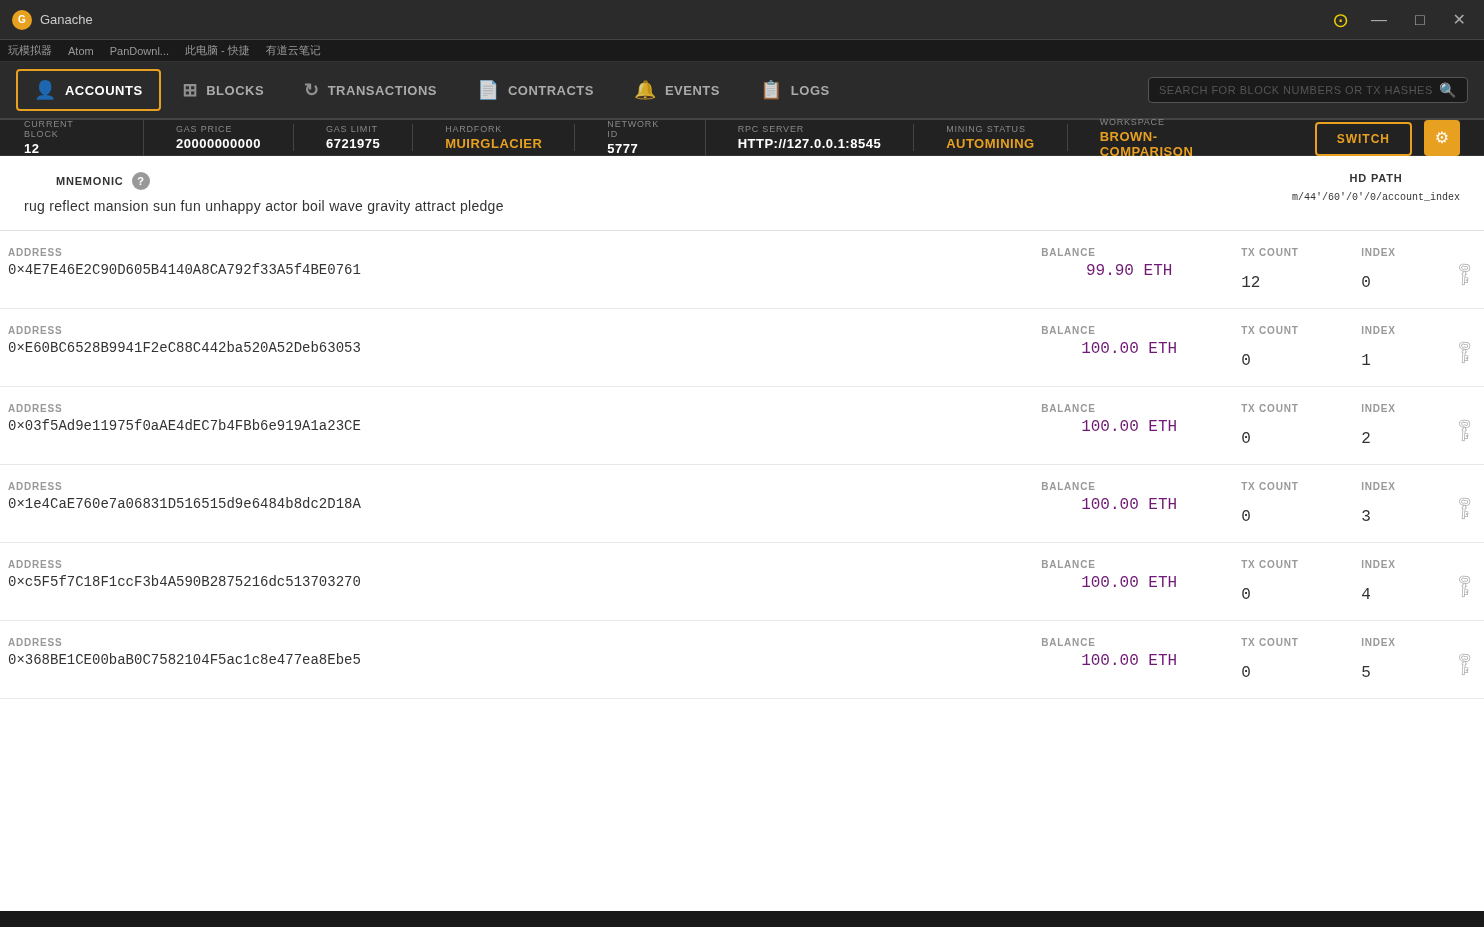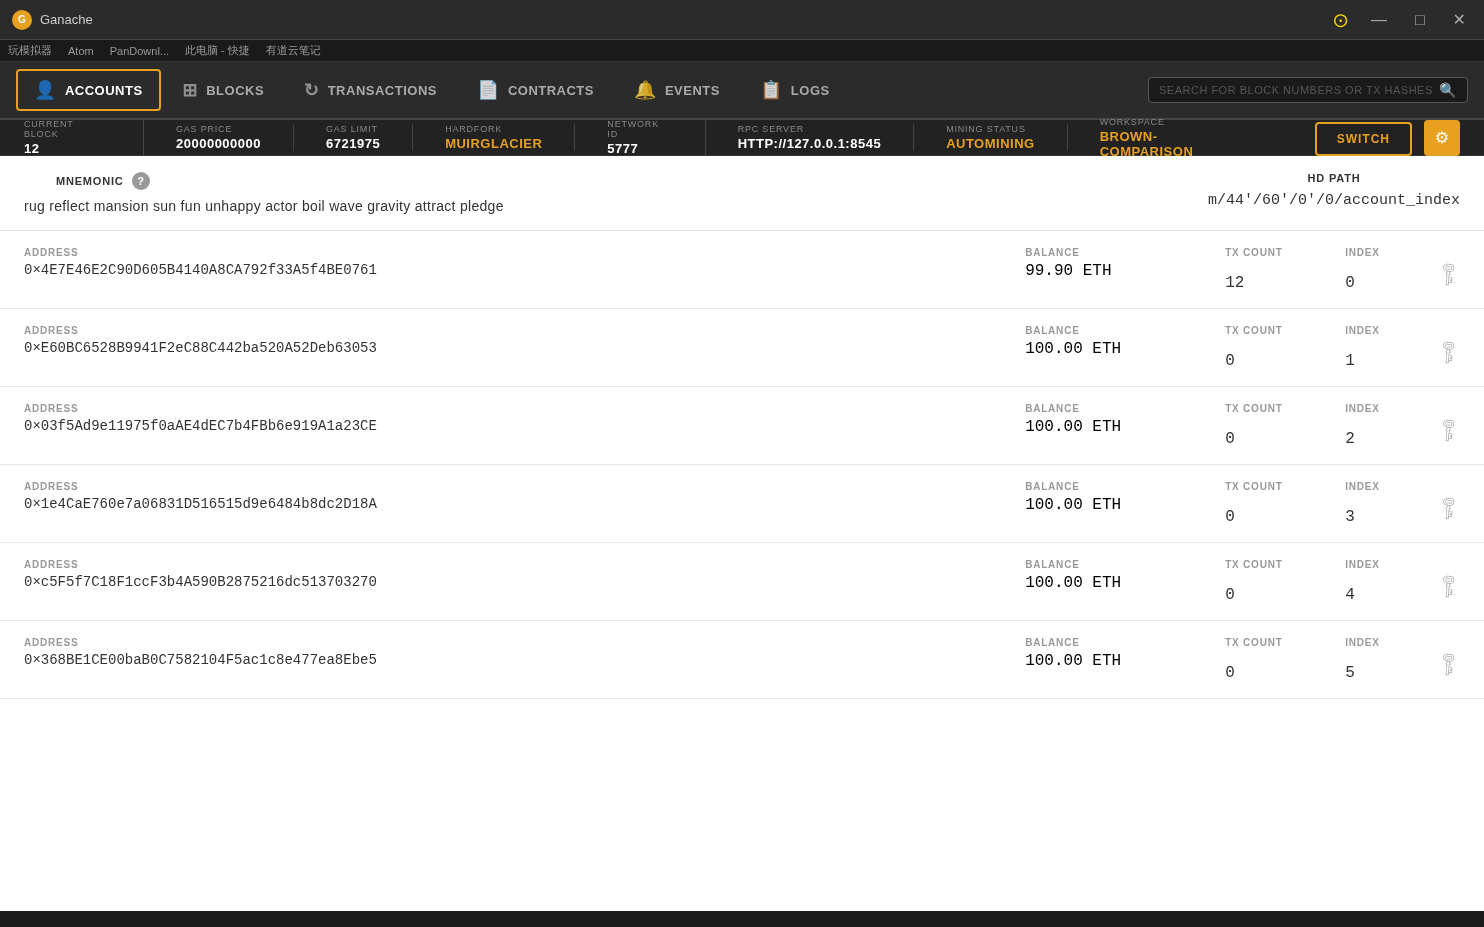--- a/index.html
+++ b/index.html
@@ -254,27 +254,27 @@
     .hd-path-label {
       font-size: 11px;
       font-weight: 700;
       color: #333;
       letter-spacing: 0.8px;
       text-transform: uppercase;
       margin-bottom: 8px;
     }
     .hd-path-value {
       font-family: 'Courier New', monospace;
-      font-size: 15px;
+      font-size: 10px;
       color: #333;
     }
 
     
     .account-row {
-      padding: 16px 24px;
+      padding: 16px 8px;
       border-bottom: 1px solid #e8e8e8;
       display: flex;
       align-items: flex-start;
       gap: 0;
       background: #fff;
     }
     .account-left {
       flex: 1;
     }
     .row-label {
@@ -291,22 +291,23 @@
       color: #333;
       font-weight: 500;
     }
     .account-balance {
       min-width: 200px;
       padding-left: 24px;
     }
     .balance-value {
       font-family: 'Courier New', monospace;
       font-size: 16px;
-      color: #000000;
+      color: #701a75;
       font-weight: 500;
+      text-align: center;
     }
     .account-tx {
       min-width: 120px;
       padding-left: 24px;
     }
     .account-index {
       min-width: 100px;
       padding-left: 24px;
     }
     .count-value {

